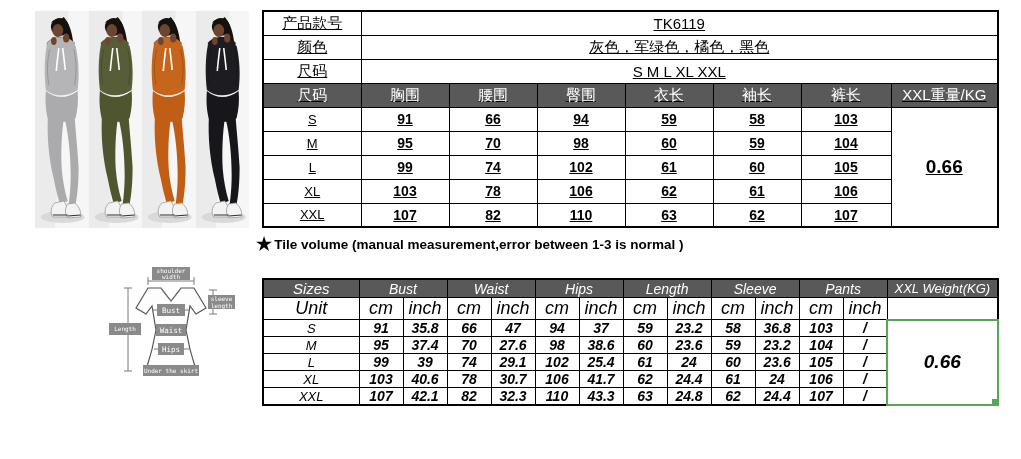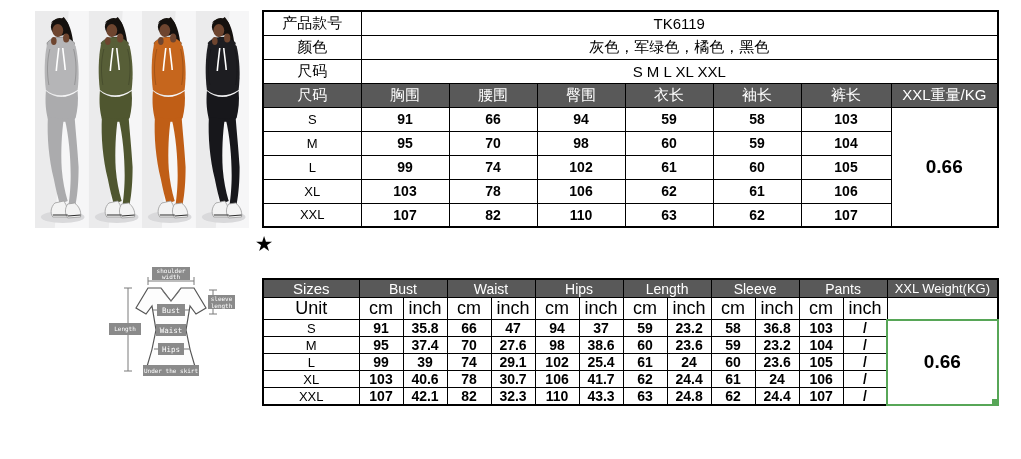--- a/index.html
+++ b/index.html
@@ -24,22 +24,22 @@
   .cm-table-wrap{position:absolute;left:262px;top:10px;}
   .dual-table-wrap{position:absolute;left:262px;top:278px;}
   .cm-table{width:735px;}
   .dual-table{width:735px;}
   tr.info-r1{height:33px;}
   tr.info-r2{height:26px;}
   tr.info-r3{height:23px;}
   tr.hdr{height:26px;}
   tr.hdr2{height:32px;}
   tr.unit{height:28px;}
-  .cm-table tbody tr{height:24px;}
-  .dual-table tbody tr{height:16px;}
+  .cm-table tbody tr{height:24px;text-decoration:underline;}
+  .dual-table tbody tr{height:16px;font-style:italic;}
   th{background:#595959;color:#fff;font-weight:400;font-size:15px;}
   .dual-table th{font-size:14px;}
   .info-label,.info-value{font-size:15px;font-weight:400;}
   td{font-size:14px;font-weight:700;}
   td.rowlabel{font-size:13px;font-weight:400;}
   td.unitcell{font-size:18px;font-weight:400;}
   td.weight{font-size:19px;font-weight:700;}
   td.selected{outline:2px solid #57a657;outline-offset:-1px;position:relative;}
   td.selected::after{content:"";position:absolute;right:-2px;bottom:-2px;width:6px;height:6px;background:#57a657;border:1px solid #fff;}
 
@@ -185,20 +185,21 @@
             <td>63</td>
             <td>62</td>
             <td>107</td>
           </tr>
         </tbody>
     </table>
   </div>
 
   <div class="note">
     <span class="star">★</span>
+    <span>Tile volume (manual measurement,error between 1-3 is normal )</span>
   </div>
 
   <div class="diagram">
     <svg viewBox="0 0 130 130">
 
       <path d="M42 22 L55 22 L65 35 L75 22 L88 22 L100 42 L90 48 L84 40 C82 52 81 58 80 64 C82 76 86 92 90 104 Q65 111 40 104 C44 92 48 76 50 64 C49 58 48 52 46 40 L40 48 L30 42 Z" fill="#fdfdfd" stroke="#555" stroke-width="1.2"></path>
       <path d="M55 22 C58 28 62 31 65 35 C68 31 72 28 75 22" fill="none" stroke="#777" stroke-width="0.8"></path>
 
       <line class="mline" x1="42" y1="15" x2="88" y2="15"></line>
       <line class="mline" x1="42" y1="11" x2="42" y2="19"></line>

